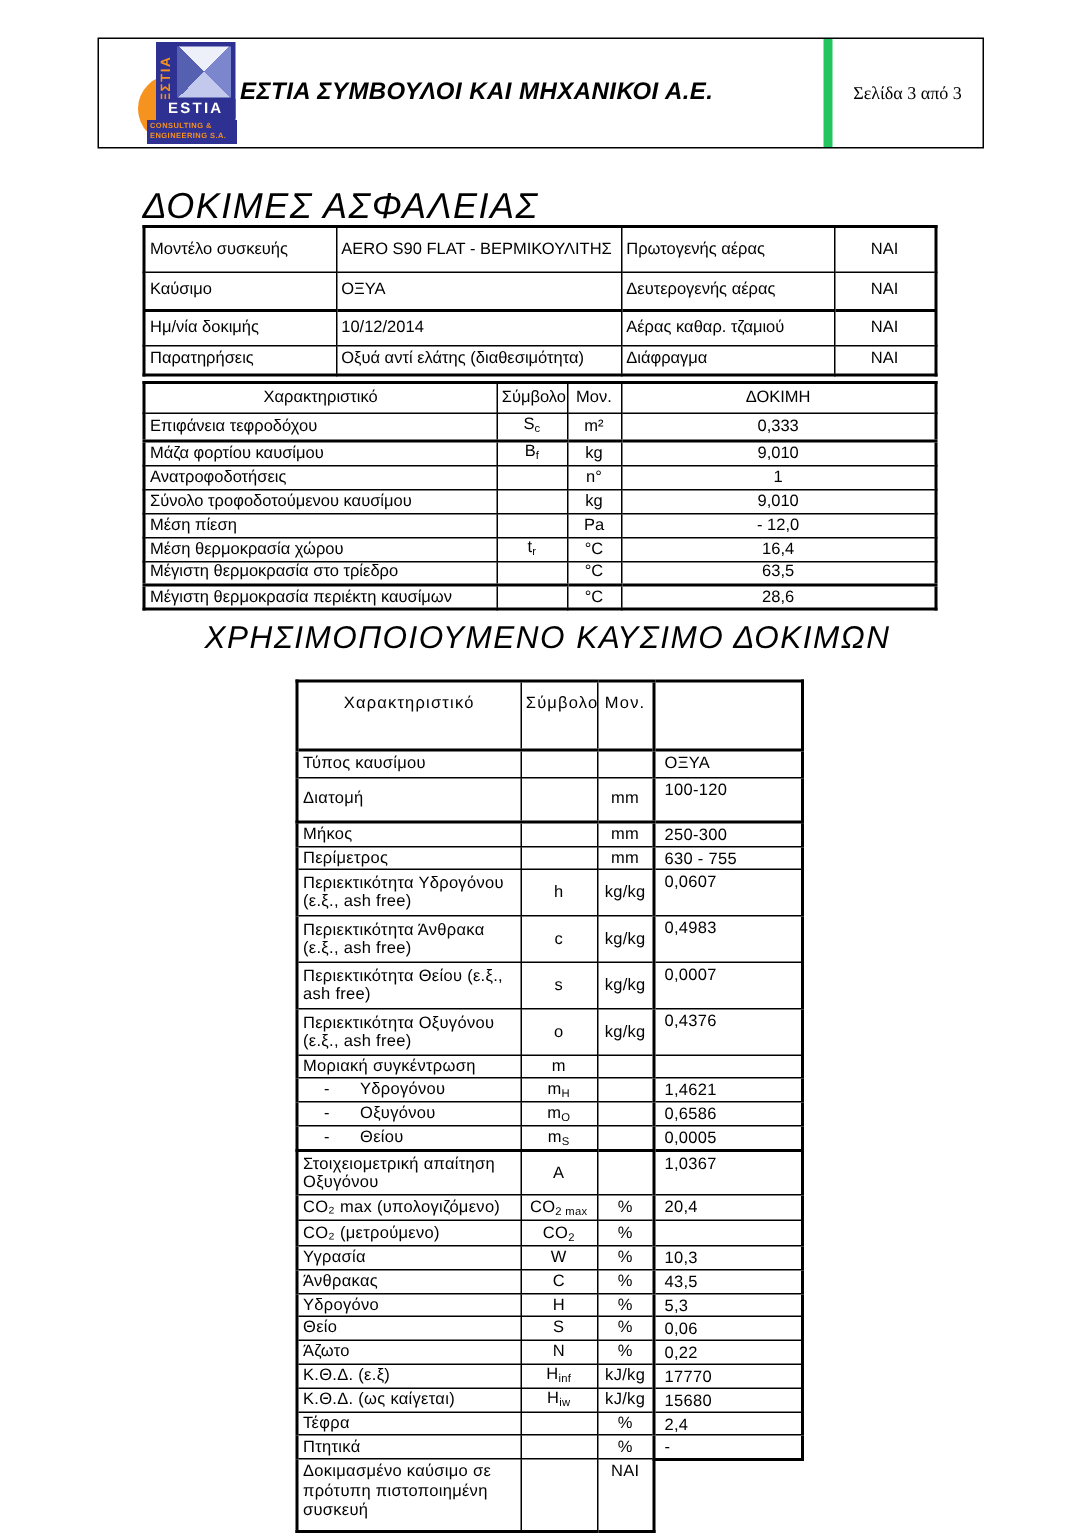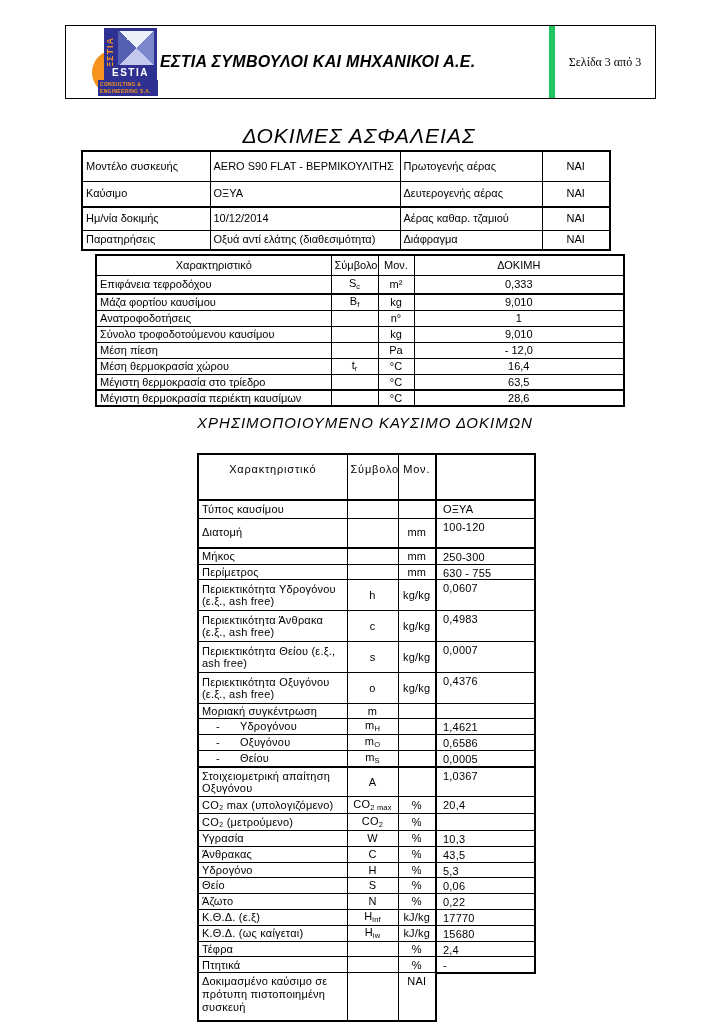--- a/index.html
+++ b/index.html
@@ -32,31 +32,31 @@
                   writing-mode:vertical-rl; transform:rotate(180deg);
                   color:#f6921e; font-size:9px; font-weight:bold; letter-spacing:1px; }
   .logo-estia { position:absolute; left:12px; top:39px; width:53px; text-align:center;
                 color:#fff; background:#2e3192; font-weight:bold; font-size:10px;
                 letter-spacing:1.5px; line-height:13px; }
   .logo-sub { position:absolute; left:6px; top:53px; width:60px; background:#2e3192;
               color:#f6921e; font-size:5px; font-weight:bold; line-height:1.35;
               padding:1px 0 1px 2px; letter-spacing:0.3px; }
 
   
-  .title1 { position:absolute; left:95px; top:124px; width:528px; text-align:center;
+  .title1 { position:absolute; left:95px; top:124px; width:528px; text-align:left;
+            font-style:italic; font-size:24px; letter-spacing:1px; }
+  .title2 { position:absolute; left:60px; top:414px; width:610px; text-align:center;
             font-style:italic; font-size:21px; letter-spacing:1px; }
-  .title2 { position:absolute; left:60px; top:414px; width:610px; text-align:center;
-            font-style:italic; font-size:15px; letter-spacing:1px; }
 
   
   table { border-collapse:collapse; table-layout:fixed; font-size:11px; line-height:1.15; }
   sub { font-size:7.5px; vertical-align:-2px; }
 
   
-  .t-info { position:absolute; left:81px; top:150px; width:528px; border:2px solid #000; }
+  .t-info { position:absolute; left:95px; top:150px; width:528px; border:2px solid #000; }
   .t-char { position:absolute; left:95px; top:254px; width:528px; border:2px solid #000; }
   .t-info td, .t-char td, .t-char th { border:1px solid #000; padding:0 3px; overflow:hidden; }
   .t-char th { font-weight:normal; text-align:center; }
   .t-info .c4 { text-align:center; }
   .t-char .c2, .t-char .c3, .t-char .c4 { text-align:center; }
   tr.hb > td { border-bottom:2px solid #000; }
 
   
   .t-fuel { position:absolute; left:197px; top:453px; width:337px; letter-spacing:0.2px; }
   .t-fuel td, .t-fuel th { border:1px solid #000; padding:0 3px; overflow:hidden; font-weight:normal; }

